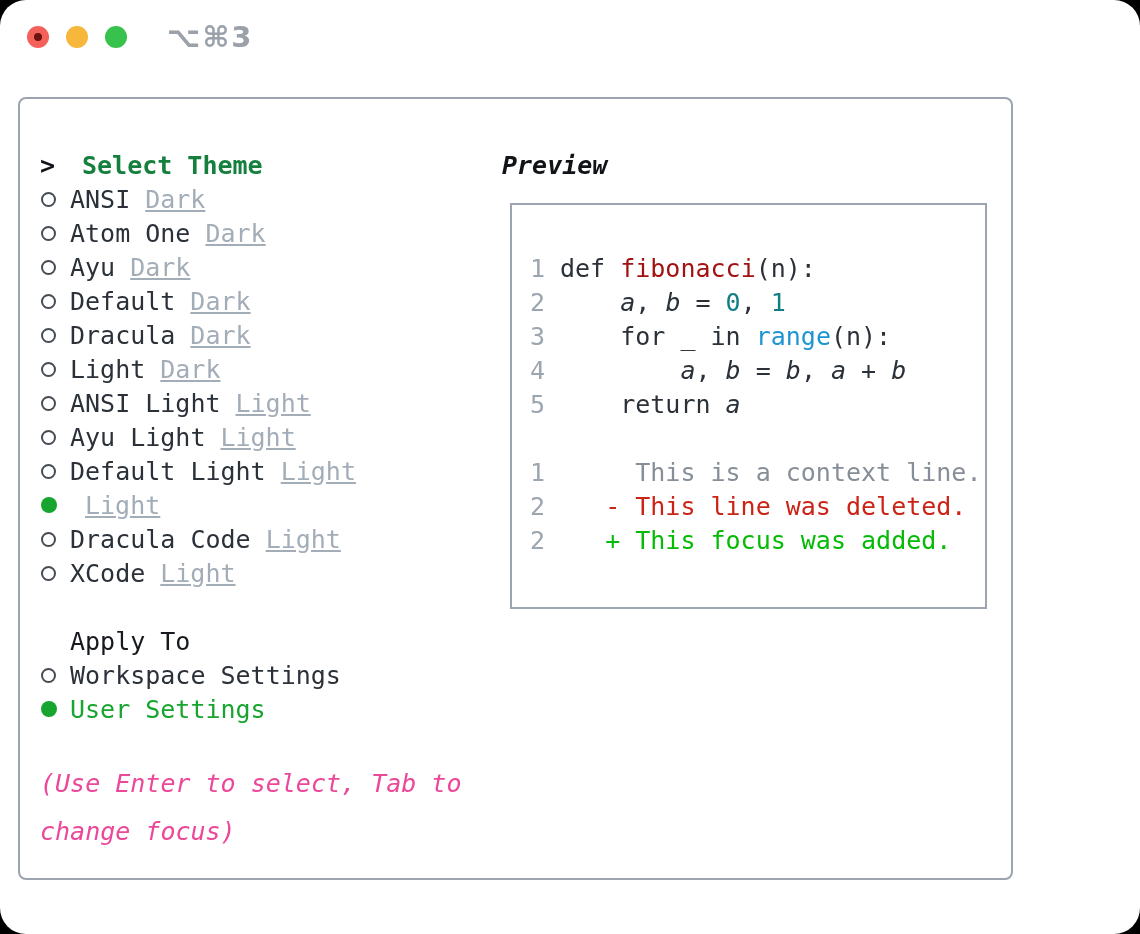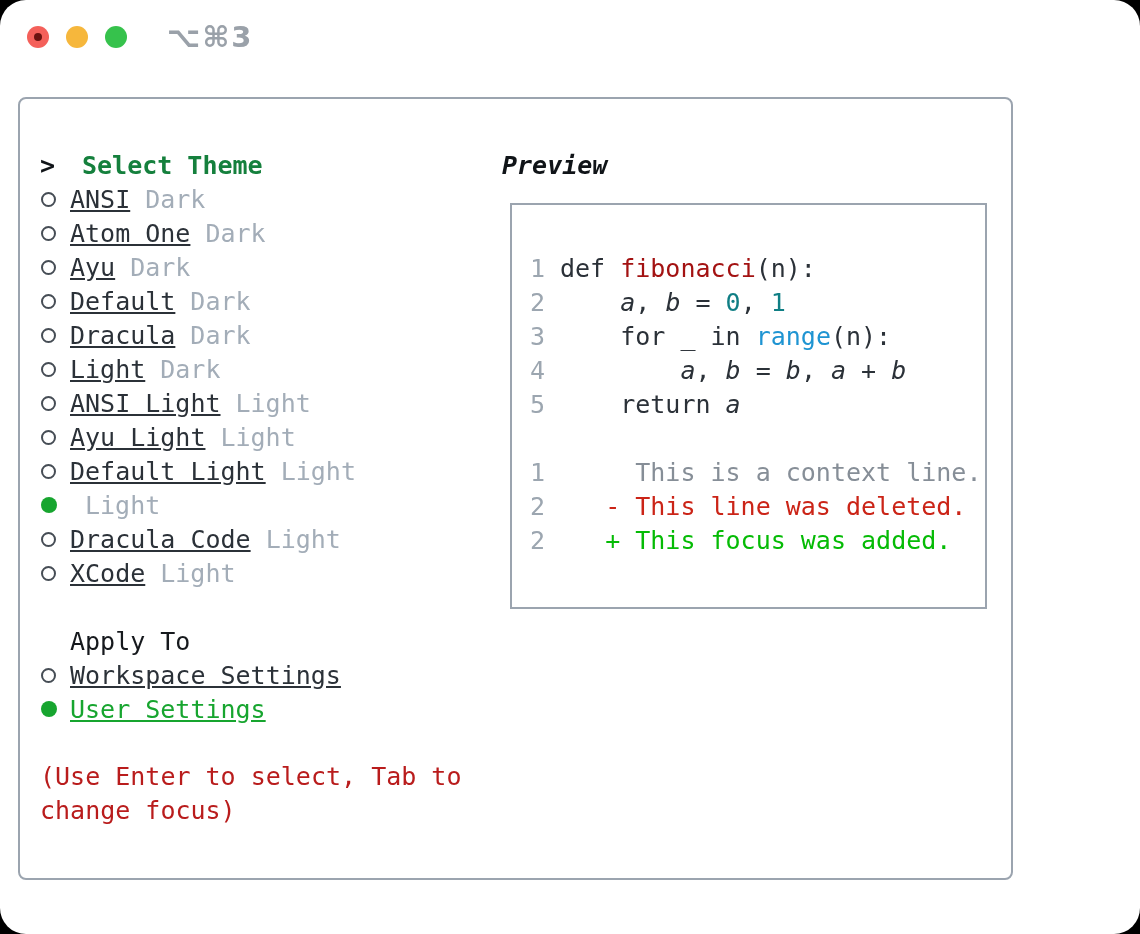--- a/index.html
+++ b/index.html
@@ -46,26 +46,27 @@
     border:2px solid var(--border-gray);border-radius:8px;background:#fff;
   }
   .left-col{position:absolute;left:20px;top:49px;width:450px;}
   .row{height:34px;display:flex;align-items:center;font-size:25px;white-space:pre;}
   .marker{width:30px;flex:0 0 30px;display:flex;align-items:center;}
   .arrow-glyph{font-weight:bold;color:#101418;font-size:25px;}
   .header-text{font-weight:bold;color:#15803d;margin-left:12px;}
   .subheader-text{color:#16191d;}
   .circle{width:15px;height:15px;border-radius:50%;border:2.5px solid #464d55;margin-left:1px;}
   .circle.filled{border:none;background:var(--selection-green);width:16px;height:16px;}
-  .item-name{color:var(--text-dark);text-decoration:underline;}
+  .item-name{color:var(--text-dark);}
   .row.selected .item-name{color:var(--selection-green);}
-  .item-variant{color:var(--muted-gray);margin-left:15px;}
+  .item-variant{color:var(--muted-gray);margin-left:15px;text-decoration:underline;}
   .help-text{
-    width:436px;font-size:25px;line-height:34px;color:#b91c1c;
+    width:436px;font-size:25px;line-height:48px;color:#ec4899;
     word-wrap:break-word;
+    font-style:italic;
   }
   
   .preview-title{
     position:absolute;left:482px;top:49px;height:34px;display:flex;align-items:center;
     font-size:25px;font-weight:bold;color:#101418;font-style:italic;
   }
   .preview-box{
     position:absolute;left:490px;top:104px;width:477px;height:406px;
     border:2px solid var(--border-gray);background:#fff;
     padding:46px 0 0 18px;overflow:hidden;

